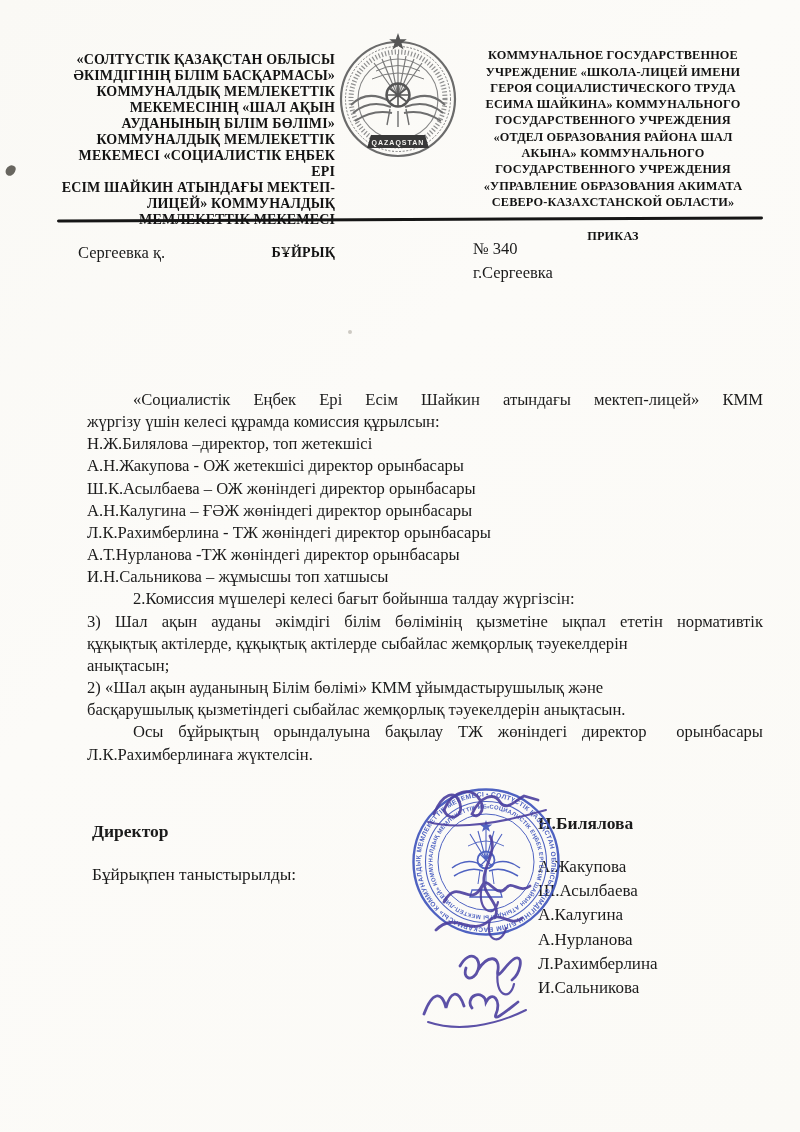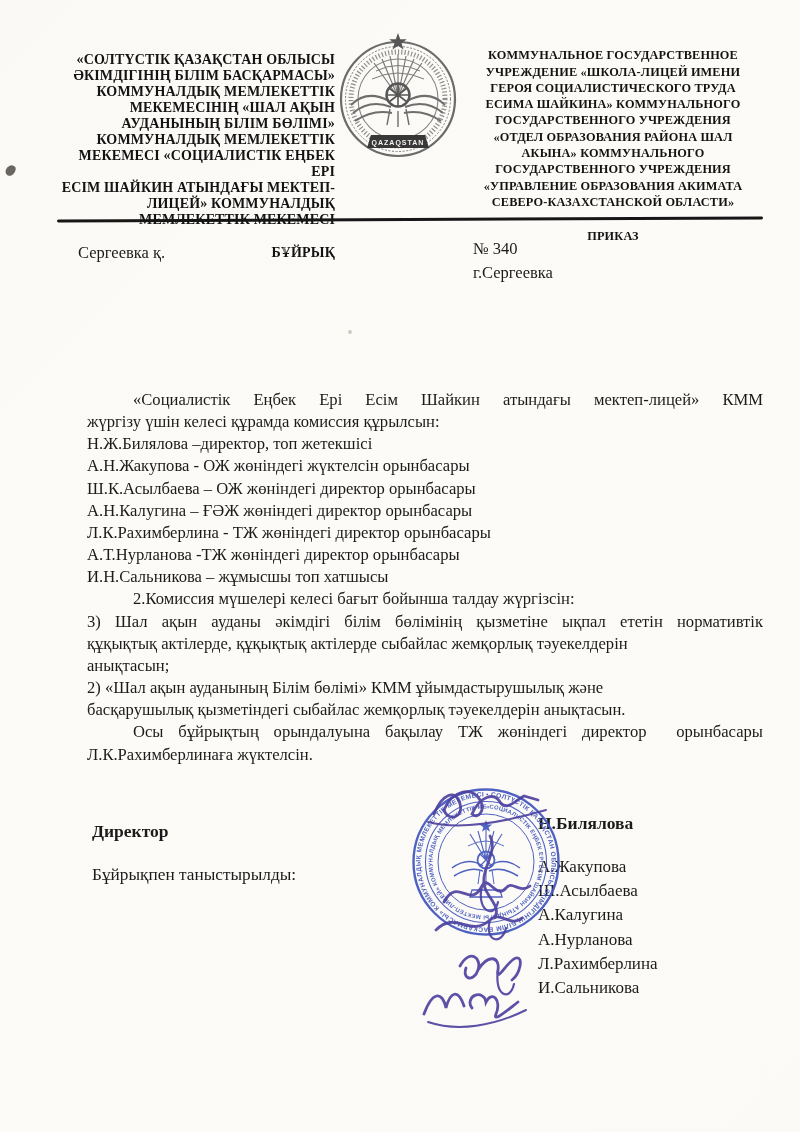--- a/index.html
+++ b/index.html
@@ -137,21 +137,21 @@
   <div class="meta-right">
     <div>№ 340</div>
     <div>г.Сергеевка</div>
   </div>
 
 
   <div class="body-text">
     <div class="ln ind j">«Социалистік Еңбек Ері Есім Шайкин атындағы мектеп-лицей» КММ</div>
     <div class="ln">жүргізу үшін келесі құрамда комиссия құрылсын:</div>
     <div class="ln">Н.Ж.Билялова –директор, топ жетекшісі</div>
-    <div class="ln">А.Н.Жакупова - ОЖ жөніндегі жүктелсін орынбасары</div>
+    <div class="ln">А.Н.Жакупова - ОЖ жетекшісі директор орынбасары</div>
     <div class="ln">Ш.К.Асылбаева – ОЖ жөніндегі директор орынбасары</div>
     <div class="ln">А.Н.Калугина – ҒӘЖ жөніндегі директор орынбасары</div>
     <div class="ln">Л.К.Рахимберлина - ТЖ жөніндегі директор орынбасары</div>
     <div class="ln">А.Т.Нурланова -ТЖ жөніндегі директор орынбасары</div>
     <div class="ln">И.Н.Сальникова – жұмысшы топ хатшысы</div>
     <div class="ln ind">2.Комиссия мүшелері келесі бағыт бойынша талдау жүргізсін:</div>
     <div class="ln j">3) Шал ақын ауданы әкімдігі білім бөлімінің қызметіне ықпал ететін нормативтік</div>
     <div class="ln">құқықтық актілерде, құқықтық актілерде сыбайлас жемқорлық тәуекелдерін</div>
     <div class="ln">анықтасын;</div>
     <div class="ln">2) «Шал ақын ауданының Білім бөлімі» КММ ұйымдастырушылық және</div>

